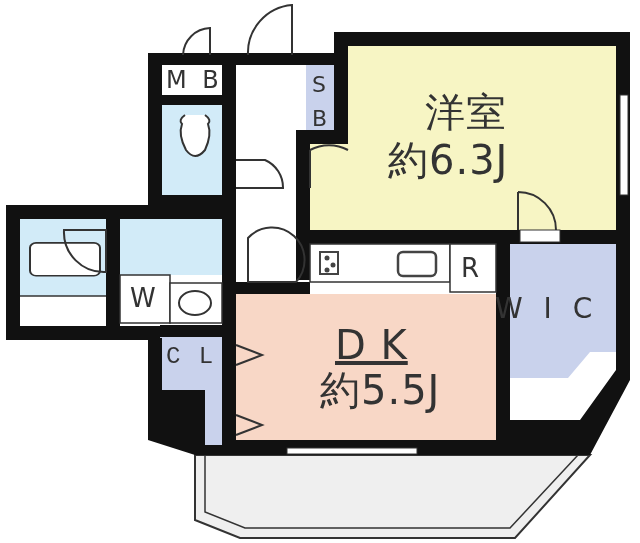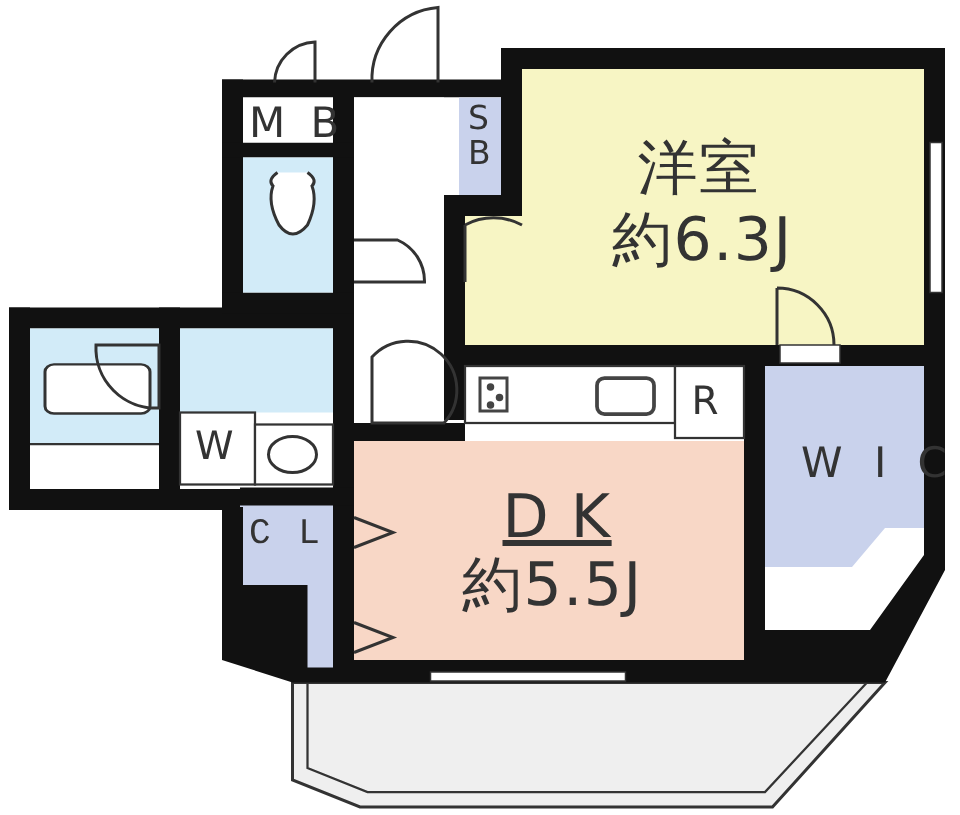--- a/index.html
+++ b/index.html
@@ -97,30 +97,30 @@
   </g>
 
   <g fill="#ffffff" stroke="#333" stroke-width="1">
     <rect x="620" y="95" width="8" height="100"></rect>
     <rect x="287" y="448" width="130" height="6"></rect>
     <rect x="520" y="230" width="40" height="12"></rect>
   </g>
 </svg>
 
 <div class="lbl lbl-lg" style="left:425px; top:92px;">洋室</div>
-<div class="lbl lbl-lg" style="left:408px; top:140px;">約6.3J</div>
+<div class="lbl lbl-lg" style="left:388px; top:140px;">約6.3J</div>
 
 <div class="lbl lbl-lg" style="left:335px; top:325px;text-decoration:underline;">D K</div>
-<div class="lbl lbl-lg" style="left:308px; top:370px;">約5.5J</div>
+<div class="lbl lbl-lg" style="left:320px; top:370px;">約5.5J</div>
 
-<div class="lbl lbl-md" style="left:534px; top:295px;">W I C</div>
+<div class="lbl lbl-md" style="left:495px; top:295px;">W I C</div>
 
-<div class="lbl lbl-md" style="left:166px; top:68px; letter-spacing:4px; font-size:28px;">M B</div>
+<div class="lbl lbl-md" style="left:166px; top:68px; letter-spacing:4px; font-size:24px;">M B</div>
 
-<div class="lbl lbl-sm" style="left:312px; top:68px; width:20px; text-align:center; line-height:23px;">
+<div class="lbl lbl-sm" style="left:312px; top:68px; width:20px; text-align:center; line-height:34px;">
   <span style="display:block; width:14px; word-break:break-all; white-space:normal; font-size:22px; color:#333;">S B</span>
 </div>
 
 <div class="lbl lbl-md" style="left:166px; top:345px; font-size:24px; letter-spacing:2px;font-family:Liberation Mono, monospace;">C L</div>
 
 <div class="lbl lbl-md" style="left:130px; top:285px; font-size:26px;">W</div>
 
 <div class="lbl lbl-md" style="left:461px; top:255px; font-size:26px;">R</div>
 
 </body></html>

